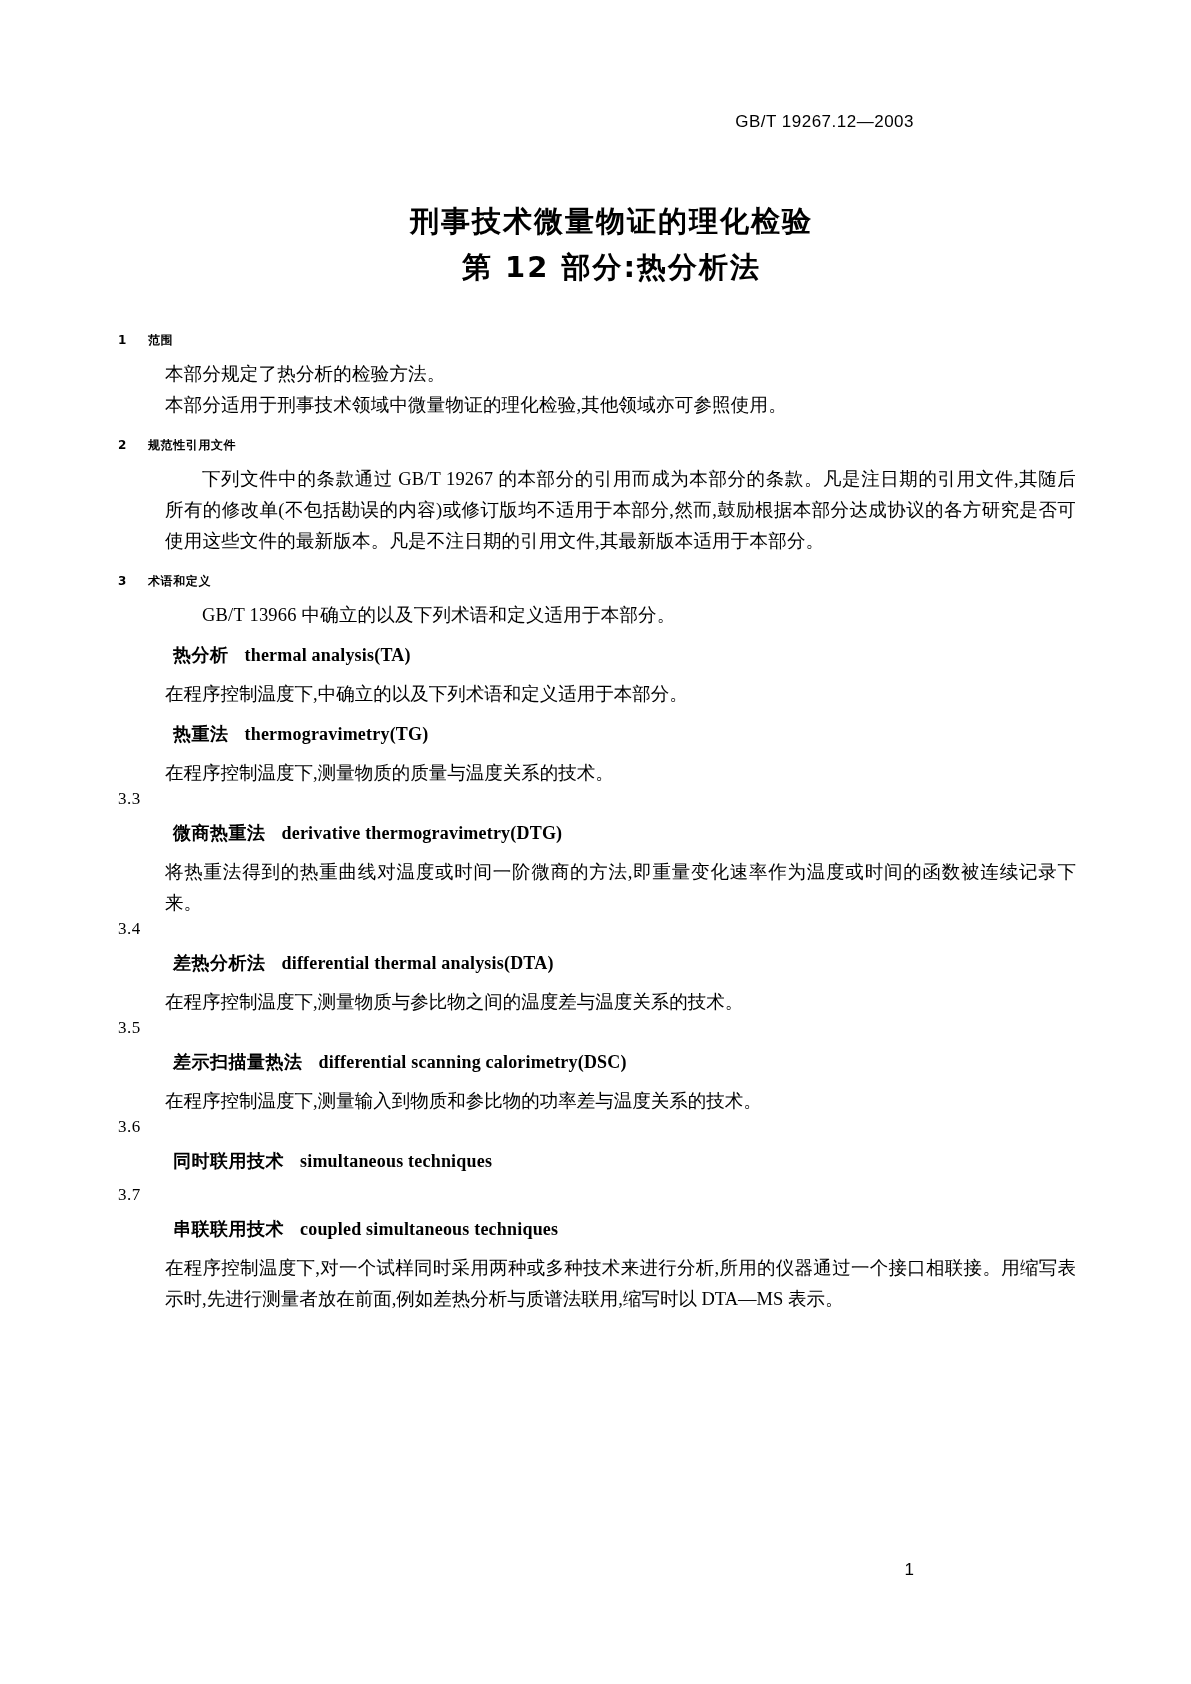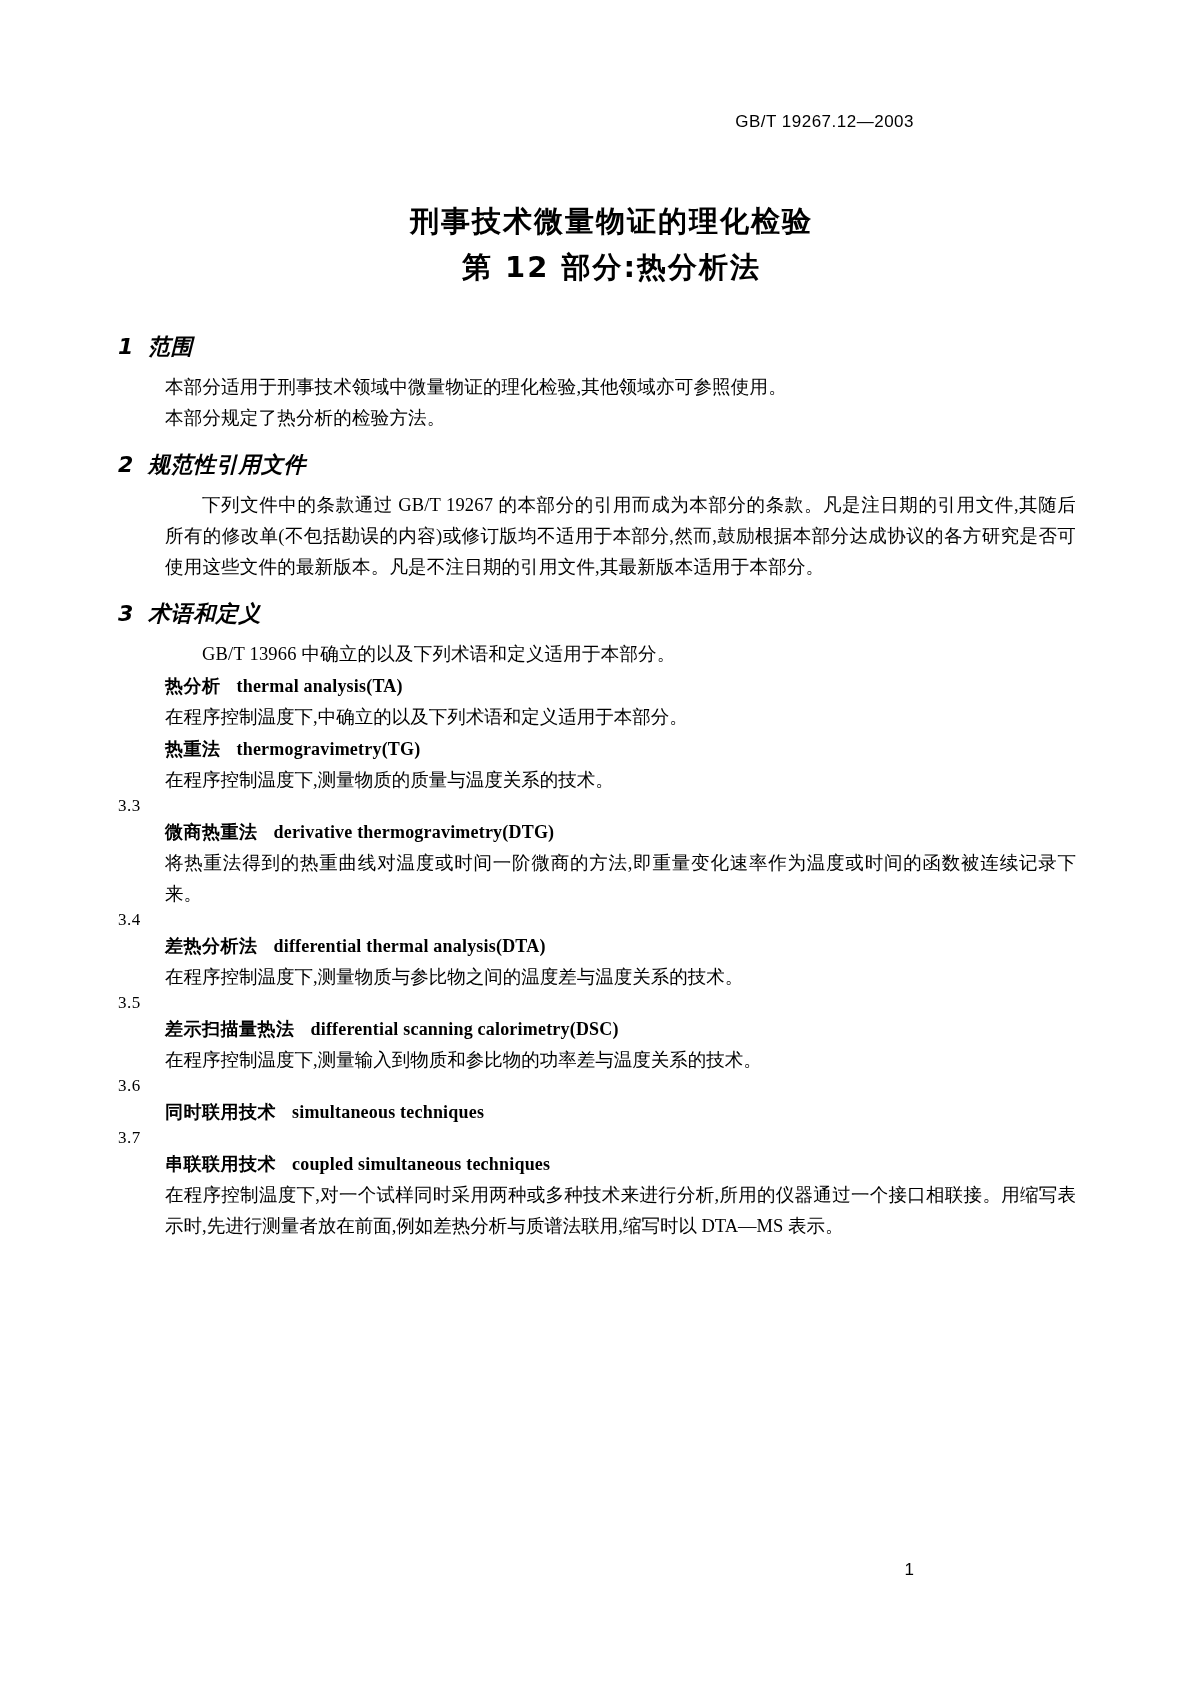--- a/index.html
+++ b/index.html
@@ -47,24 +47,23 @@
   }
   .content {
     position: absolute;
     top: 332px;
     left: 118px;
     width: 958px;
   }
   .sec-head {
     font-family: "DejaVu Sans", "Liberation Sans", sans-serif;
     font-weight: bold;
-    font-size: 22px;
+    font-size: 12px;
     letter-spacing: 0.6px;
     margin: 0 0 10px 0;
-    font-style: italic;
   }
   .sec-head .num {
     display: inline-block;
     width: 30px;
   }
   .para {
     font-size: 18.5px;
     line-height: 31px;
     letter-spacing: 0.2px;
     margin: 0;
@@ -81,21 +80,21 @@
   .block-gap { height: 16px; }
   .clause-num {
     font-size: 17px;
     font-family: "Liberation Serif", serif;
     letter-spacing: 0.5px;
     margin: 0;
     padding-left: 0;
   }
   .term-line {
     padding-left: 47px;
-    margin: 0;
+    margin: 8px;
     font-size: 18.5px;
     line-height: 31px;
   }
   .term-cn {
     font-family: "DejaVu Sans", "Liberation Sans", sans-serif;
     font-weight: bold;
     font-size: 18px;
     letter-spacing: 0.5px;
   }
   .term-en {
@@ -136,22 +135,22 @@
   <div class="title-block">
     <div class="title-line">刑事技术微量物证的理化检验</div>
     <div class="title-line">第 12 部分:热分析法</div>
   </div>
 
   <div class="content">
 
     <div class="sec-head">
       <span class="num">1</span><span>范围</span>
     </div>
+    <p class="para indent1">本部分规定了热分析的检验方法。</p>
     <p class="para indent1">本部分适用于刑事技术领域中微量物证的理化检验,其他领域亦可参照使用。</p>
-    <p class="para indent1">本部分规定了热分析的检验方法。</p>
 
     <div class="block-gap"></div>
 
     <div class="sec-head">
       <span class="num">2</span><span>规范性引用文件</span>
     </div>
     <p class="para indent2">下列文件中的条款通过 GB/T 19267 的本部分的引用而成为本部分的条款。凡是注日期的引用文件,其随后所有的修改单(不包括勘误的内容)或修订版均不适用于本部分,然而,鼓励根据本部分达成协议的各方研究是否可使用这些文件的最新版本。凡是不注日期的引用文件,其最新版本适用于本部分。</p>
 
     <div class="block-gap"></div>
 

